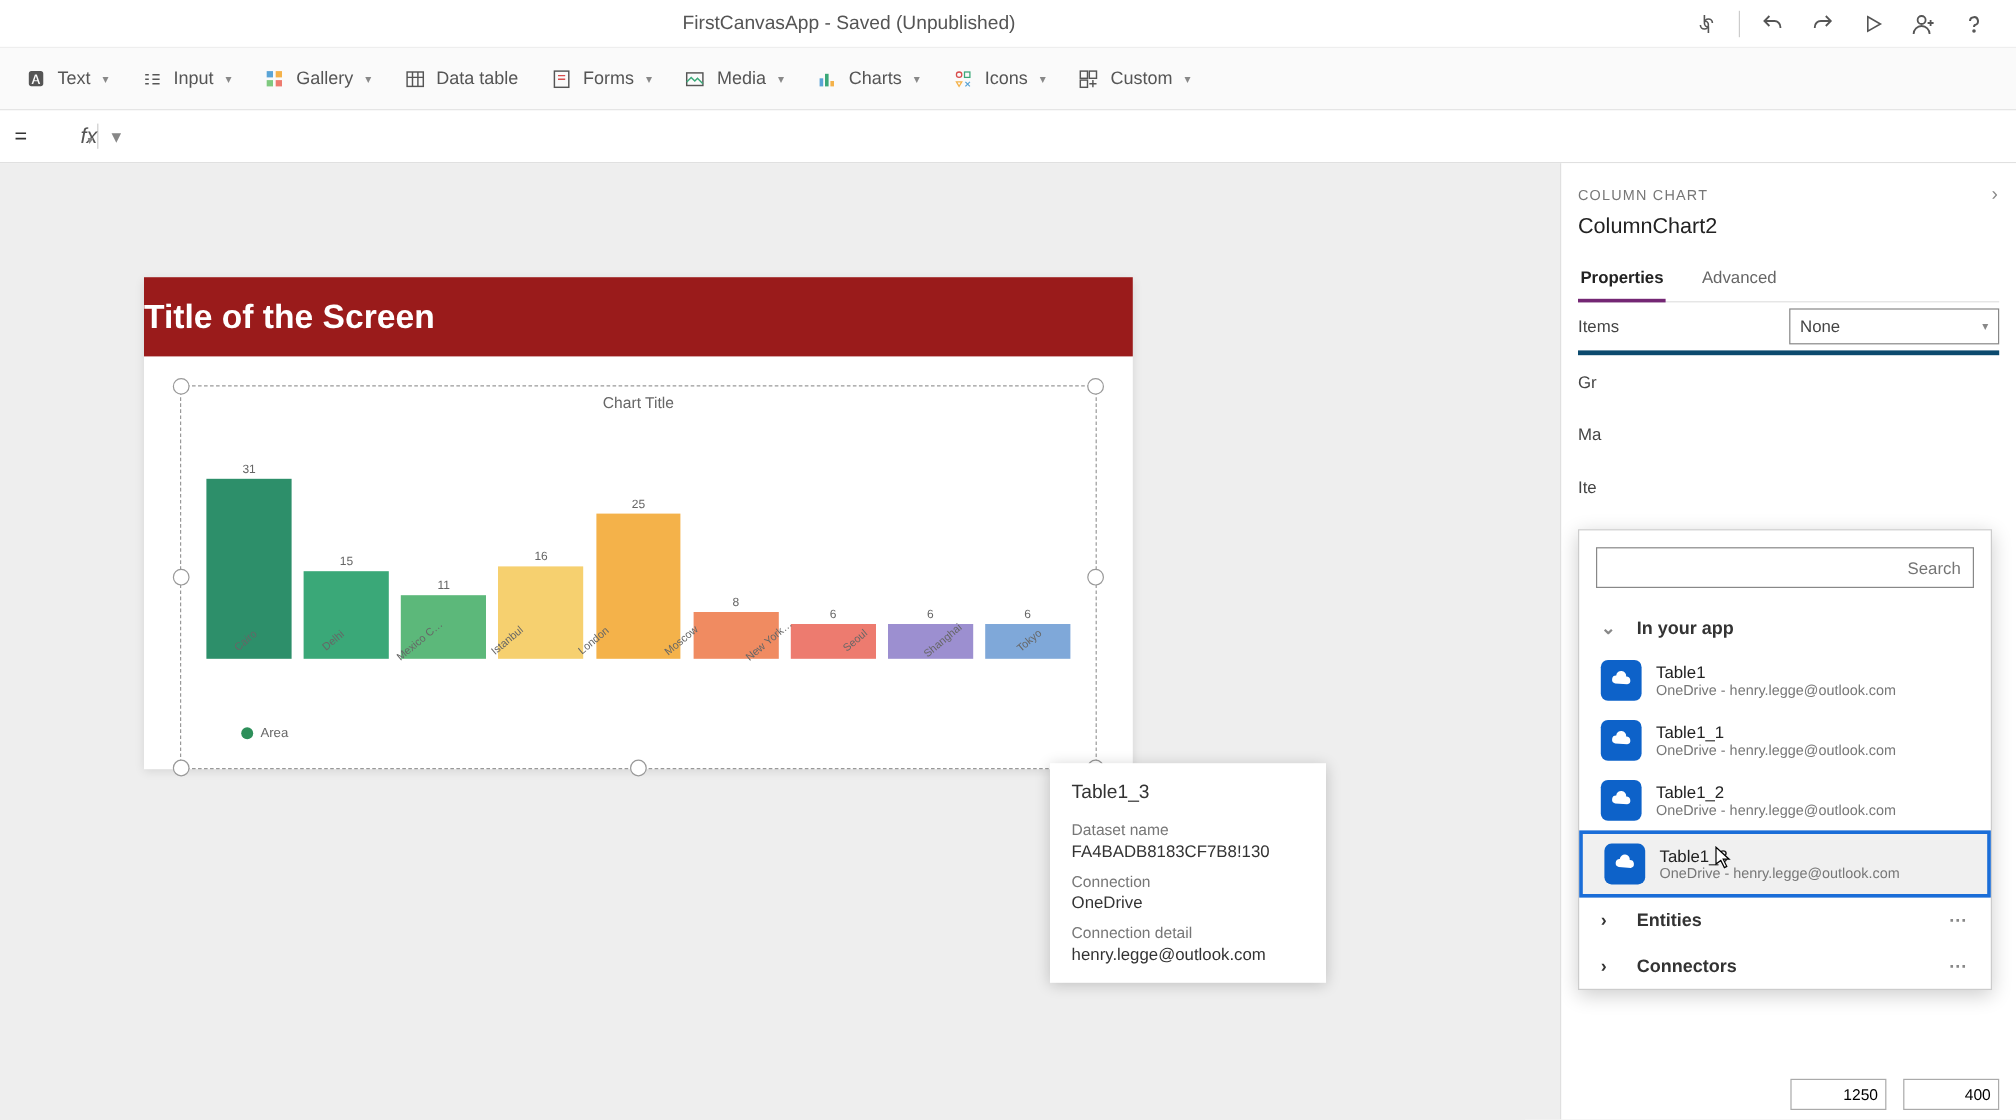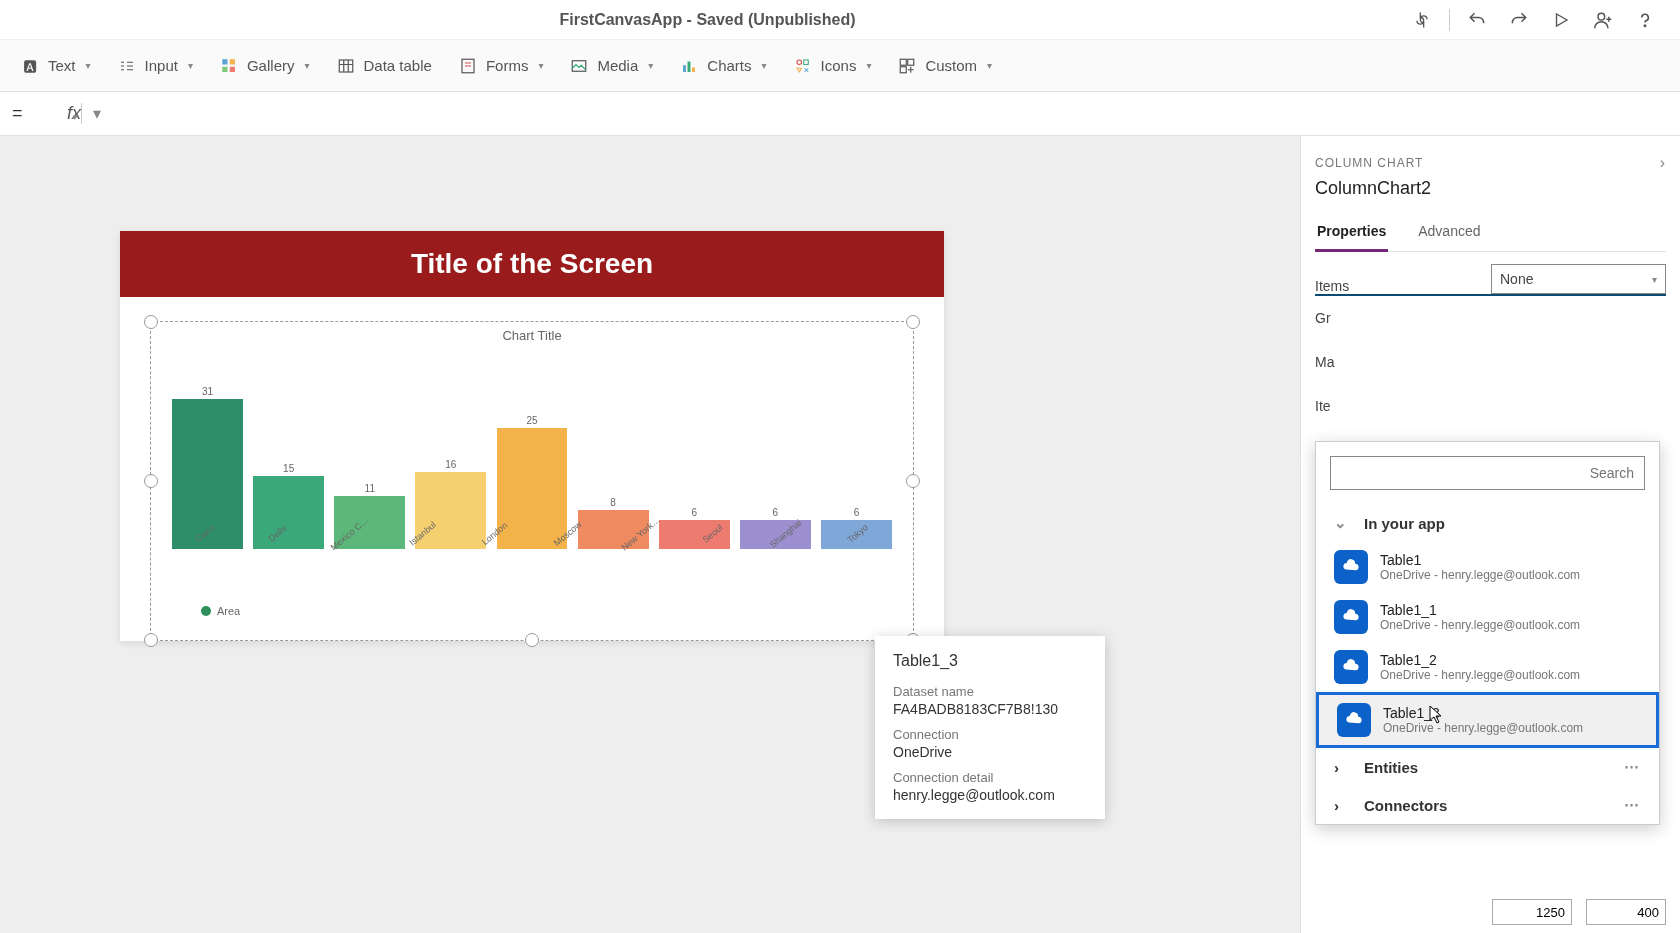--- a/index.html
+++ b/index.html
@@ -1,33 +1,33 @@
 <!DOCTYPE html>
 <html><head>
 <meta charset="utf-8">
 <style>
 * { margin: 0; padding: 0; box-sizing: border-box; font-family: "Segoe UI", Arial, sans-serif; }
 body { background: #f5f5f5; width: 1680px; height: 933px; overflow: hidden; color: #333; }
 .topbar { height: 40px; background: #fff; display: flex; align-items: center; justify-content: flex-end; padding: 0 20px; gap: 12px; border-bottom: 1px solid #eee;}
-.topbar .title { flex: 1; text-align: center; font-size: 16px; color: #555; font-weight: bold; }
+.topbar .title { flex: 1; text-align: center; font-size: 16px; color: #555; }
 .topbar .icon-btn { width: 30px; height: 30px; display:flex; align-items:center; justify-content:center; color:#555; cursor:pointer; }
 .ribbon { height: 52px; background: #fafafa; display:flex; align-items:center; gap: 26px; padding: 0 20px; border-bottom:1px solid #e0e0e0;}
 .ribbon-item { display:flex; align-items:center; gap:8px; color:#555; font-size:15px; cursor:pointer;}
 .ribbon-item .ri-icon { width:20px; height:20px; display:flex; align-items:center; justify-content:center; }
 .chev { font-size:10px; color:#888; margin-left:2px;}
 .formula-row { height: 44px; background:#fff; display:flex; align-items:center; border-bottom:1px solid #e0e0e0; padding:0 12px;}
 .formula-row .eq { width:20px; font-size:18px; color:#333; }
 .formula-row .fx { width:50px; font-style:italic; font-size:18px; color:#555; border-right:1px solid #ccc; text-align:right; position:relative;}
 .formula-row .fx .chev { position:absolute; right:4px; top:8px;}
 .formula-row input { flex:1; border:none; outline:none; font-size:18px; font-family:Consolas,monospace; color:#0a7d7d; padding-left:12px; height:36px; border:1px solid #ccc; border-radius:2px; }
 .formula-row .expand { width:30px; text-align:center; color:#888;}
 .workspace { position:relative; height: calc(933px - 40px - 52px - 44px); display:flex; }
 .canvas-area { flex:1; background:#eee; position:relative; padding-top:95px; padding-left:120px;}
 .screen-mock { width: 824px; background:#fff; box-shadow: 0 2px 8px rgba(0,0,0,0.1);}
-.screen-header { background:#9a1b1b; height:66px; display:flex; align-items:center; justify-content:center; color:#fff; font-weight:bold; font-size:28px;}
+.screen-header { background:#9a1b1b; height:66px; display:flex; align-items:center; color:#fff; font-weight:bold; font-size:28px;}
 .chart-frame { margin:24px 30px 30px 30px; border:1px dashed #999; padding:6px 10px 10px 10px; position:relative; height:320px;}
 .sel-handle { width:14px; height:14px; background:#fff; border:1px solid #999; border-radius:50%; position:absolute;}
 .sel-handle.tl{top:-7px;left:-7px;} .sel-handle.tr{top:-7px;right:-7px;}
 .sel-handle.bl{bottom:-7px;left:-7px;} .sel-handle.br{bottom:-7px;right:-7px;}
 .sel-handle.ml{top:50%;left:-7px;margin-top:-7px;} .sel-handle.mr{top:50%;right:-7px;margin-top:-7px;}
 .sel-handle.bc{bottom:-7px;left:50%;margin-left:-7px;}
 .chart-title { text-align:center; font-size:13px; color:#666; margin-bottom:6px;}
 .bars { display:flex; align-items:flex-end; height:200px; gap:4px; padding:0 8px; position:relative;}
 .bar-col { flex:1; display:flex; flex-direction:column; align-items:center; }
 .bar-val { font-size:10px; color:#666; margin-bottom:2px;}
@@ -42,21 +42,21 @@
 .tooltip-card .tc-title { font-size:16px; color:#333; margin-bottom:14px;}
 .tooltip-card .tc-label { color:#777; font-size:13px; margin-top:10px;}
 .tooltip-card .tc-value { color:#333; font-size:14px; margin-top:2px;}
 
 .prop-panel { width:380px; background:#fff; border-left:1px solid #e0e0e0; padding:18px 14px 0 14px; position:relative; overflow:hidden;}
 .prop-panel .pp-type { font-size:12px; letter-spacing:1px; color:#777; display:flex; justify-content:space-between; align-items:center;}
 .prop-panel .pp-name { font-size:18px; color:#222; margin-top:6px;}
 .pp-tabs { display:flex; gap:28px; margin-top:14px; border-bottom:1px solid #e0e0e0;text-align:center;}
 .pp-tab { padding:10px 2px; font-size:14px; color:#666; cursor:pointer;}
 .pp-tab.active { color:#222; font-weight:600; border-bottom:3px solid #742774; margin-bottom:-1px;}
-.prop-row { display:flex; justify-content:space-between; align-items:flex-end; height:44px; font-size:14px; color:#444; border-bottom:2px solid #0c4a6e;}
+.prop-row { display:flex; justify-content:space-between; align-items:center; height:44px; font-size:14px; color:#444; border-bottom:4px solid #0c4a6e;}
 .prop-select { width:175px; height:30px; border:1px solid #888; display:flex; align-items:center; justify-content:space-between; padding:0 8px; font-size:14px;}
 .prop-row-partial { color:#444; font-size:14px; height:44px; display:flex; align-items:center; width:40px; overflow:hidden;}
 
 .data-dropdown { position:absolute; right:20px; top:305px; width:345px; background:#fff; border:1px solid #ccc; box-shadow:0 4px 16px rgba(0,0,0,0.2); z-index:10;}
 .data-dropdown .search { margin:14px; }
 .data-dropdown .search input { width:100%; height:34px; border:1px solid #888; padding:0 10px; font-size:14px;text-align:right;}
 .dd-section { padding:10px 18px; font-size:15px; color:#333; font-weight:600; display:flex; align-items:center; gap:12px;}
 .dd-section.exp .dd-chev { color:#888;}
 .dd-section .dd-chev { width:18px; display:inline-block;}
 .dd-more { color:#888; margin-left:auto; letter-spacing:2px;}

